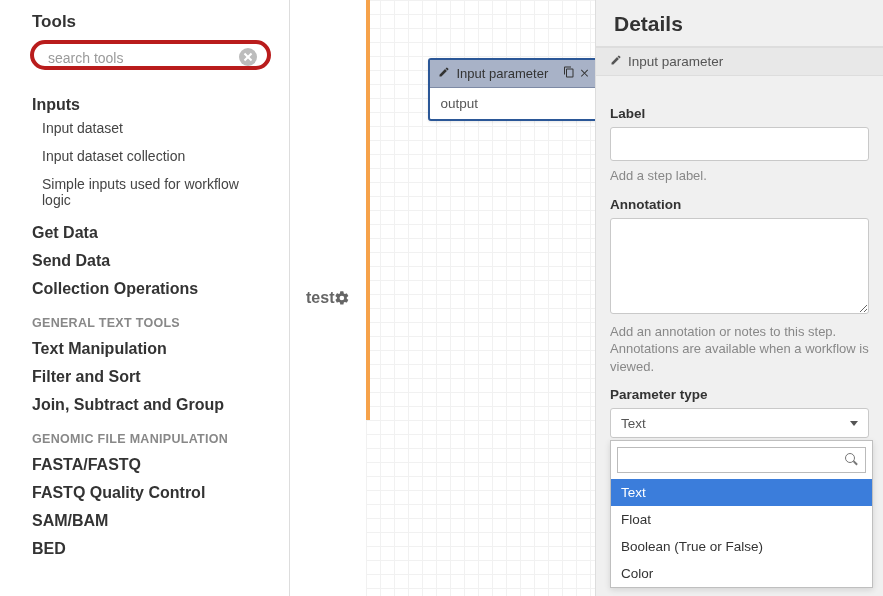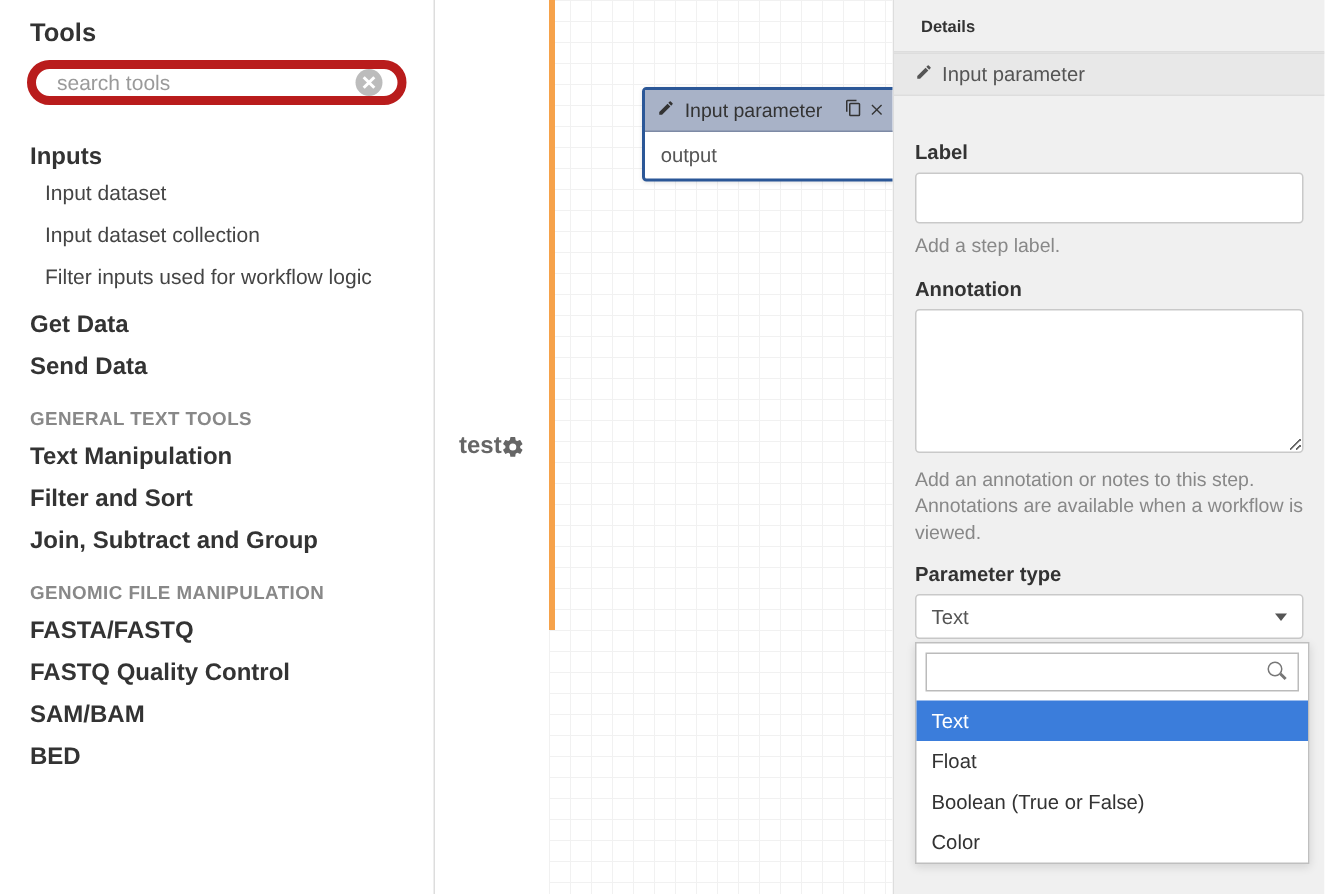--- a/index.html
+++ b/index.html
@@ -12,34 +12,35 @@
   overflow: hidden;
   display: flex;
 }
 .left-panel {
   width: 290px;
   border-right: 1px solid #ddd;
   background: #fff;
   display: flex;
   flex-direction: column;
   overflow: hidden;
+  padding-left: 12px;
 }
 .left-header {
   padding: 12px 20px 8px;
   font-size: 17px;
   font-weight: 700;
   color: #333;
 }
 .search-wrap { padding: 0 18px 6px; }
 .search-pill {
-  border: 6px solid #b91c1c;
+  border: 4px solid #b91c1c;
   border-radius: 18px;
   height: 30px;
   display: flex;
-  align-items: center;
+  align-items: flex-end;
   padding: 0 10px 0 14px;
   color: #888;
   background: #fff;
 }
 .search-pill input {
   border: 0;
   outline: none;
   flex: 1;
   font-size: 14px;
   color: #555;
@@ -146,21 +147,21 @@
 }
 
 .right-panel {
   width: 287px;
   background: #f0f0f0;
   display: flex;
   flex-direction: column;
 }
 .right-header {
   padding: 12px 18px 10px;
-  font-size: 11px;
+  font-size: 21px;
   font-weight: 700;
   color: #333;
   border-bottom: 1px solid #ddd;
   background: #f0f0f0;
 }
 .subheader {
   background: #e8e8e8;
   border: 1px solid #ddd;
   border-left: 0; border-right: 0;
   padding: 6px 14px;
@@ -265,23 +266,24 @@
   <div class="search-wrap">
     <div class="search-pill">
       <input type="text" placeholder="search tools" style="">
       <span class="clear-icon"></span>
     </div>
   </div>
   <div class="tools-list">
     <div class="cat">Inputs</div>
     <div class="subitem">Input dataset</div>
     <div class="subitem">Input dataset collection</div>
-    <div class="subitem">Filter inputs used for workflow logic</div>
+    <div class="subitem">Simple inputs used for workflow logic</div>
     <div class="cat">Get Data</div>
     <div class="cat">Send Data</div>
+    <div class="cat">Collection Operations</div>
 
     <div class="sect-label">GENERAL TEXT TOOLS</div>
     <div class="cat">Text Manipulation</div>
     <div class="cat">Filter and Sort</div>
     <div class="cat">Join, Subtract and Group</div>
 
     <div class="sect-label">GENOMIC FILE MANIPULATION</div>
     <div class="cat">FASTA/FASTQ</div>
     <div class="cat">FASTQ Quality Control</div>
     <div class="cat">SAM/BAM</div>

